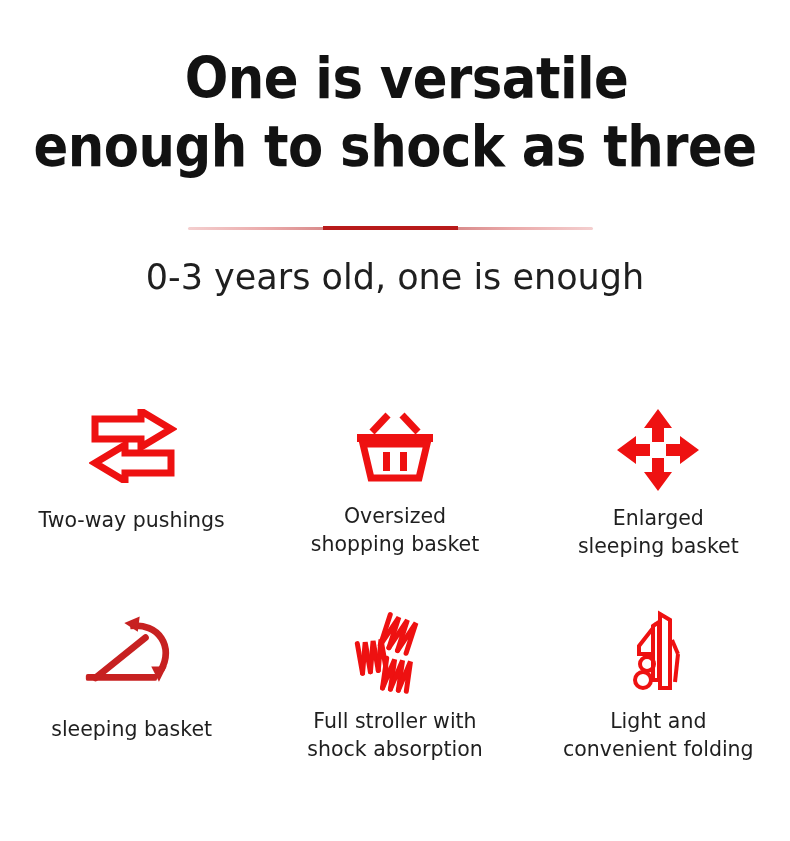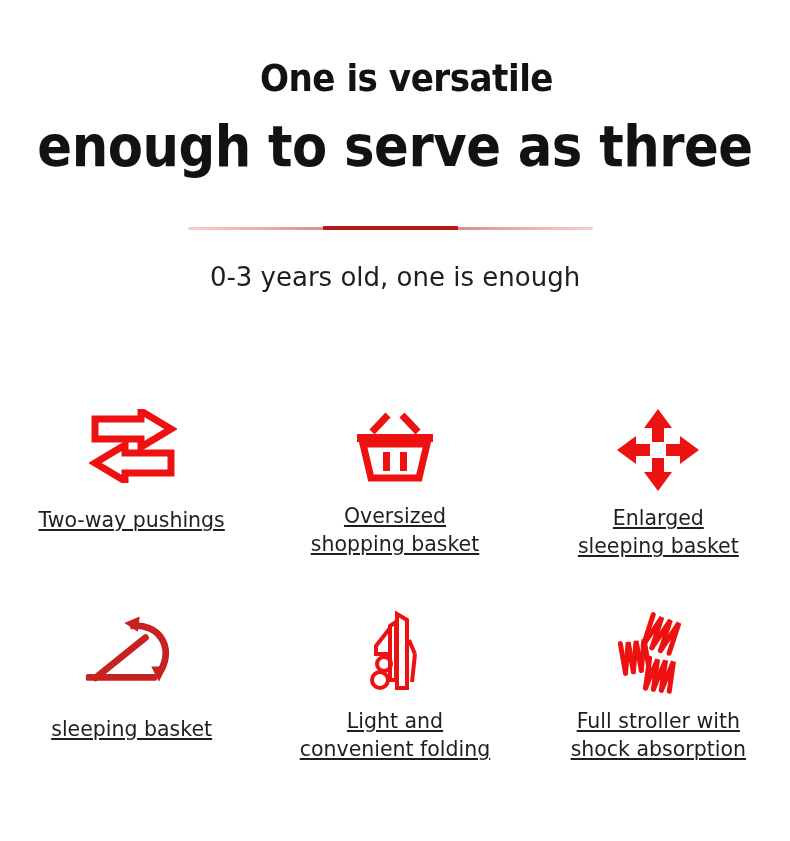--- a/index.html
+++ b/index.html
@@ -27,21 +27,21 @@
     font-size: 57px;
     line-height: 68px;
     letter-spacing: -0.5px;
     color: #121212;
     font-stretch: condensed;
   }
   .headline .line {
     display: block;
     white-space: nowrap;
   }
-  .headline .line-1 { font-size: 38px; margin-left: 23px; }
+  .headline .line-1 { font-size: 57px; margin-left: 23px; }
   .headline .line-2 { font-size: 57px; }
 
   
   .divider-wrap {
     position: absolute;
     left: 188px;
     top: 226px;
     width: 405px;
     height: 4px;
     display: flex;
@@ -66,21 +66,21 @@
     border-radius: 0 2px 2px 0;
   }
 
   
   .subtitle {
     position: absolute;
     left: 0;
     top: 260px;
     width: 790px;
     text-align: center;
-    font-size: 26px;
+    font-size: 35px;
     line-height: 34px;
     color: #1f1f1f;
     font-weight: 400;
   }
 
   
   .features {
     position: absolute;
     left: 0;
     top: 400px;
@@ -111,39 +111,38 @@
   .icon-box svg { display: block; }
 
   .caption {
     margin-top: 10px;
     text-align: center;
     font-size: 20.5px;
     line-height: 28px;
     color: #1f1f1f;
     font-weight: 400;
     white-space: pre-line;
-    text-decoration: underline;
   }
 
   
   .cell-1 .icon-box { margin-left: 2px; }
   .cell-1 .caption  { margin-top: 14px; }
   .cell-2 .caption  { }
   .cell-3 .icon-box { margin-top: 4px; }
   .cell-3 .caption  { margin-top: 8px; }
   .cell-4 .caption  { margin-top: 18px; }
   .cell-5 .caption  { margin-top: 10px; }
   .cell-6 .caption  { margin-top: 10px; }
 </style>
 </head>
 <body>
 
 <div class="headline">
   <span class="line line-1">One is versatile</span>
-  <span class="line line-2">enough to serve as three</span>
+  <span class="line line-2">enough to shock as three</span>
 </div>
 
 <div class="divider-wrap">
   <div class="divider-seg divider-left"></div>
   <div class="divider-seg divider-center"></div>
   <div class="divider-seg divider-right"></div>
 </div>
 
 <div class="subtitle">0-3 years old, one is enough</div>
 
@@ -212,42 +211,20 @@
           <line x1="14" y1="66" x2="66" y2="24" stroke="#c72121" stroke-width="7" stroke-linecap="round"></line>
 
           <path d="M50 12 C80 8 96 34 82 58" stroke="#c72121" stroke-width="7" fill="none" stroke-linecap="butt"></path>
 
           <path d="M44 9 L60 2 L58 18 Z" fill="#c72121"></path>
 
           <path d="M88 54 L80 70 L72 54 Z" fill="#c72121"></path>
         </svg>
       </div>
       <div class="caption">sleeping basket</div>
-    </div>
-
-    <div class="feature-cell cell-5">
-      <div class="icon-box">
-        <svg width="58" height="82" viewBox="0 0 58 82" fill="none" aria-hidden="true">
-
-          <path d="M31 4 L41 10 L41 78 L31 78 Z" stroke="#ee1111" stroke-width="4" stroke-linejoin="miter" fill="none"></path>
-
-          <path d="M24 16 L30 12 L30 70 L24 70 Z" stroke="#ee1111" stroke-width="4" stroke-linejoin="miter" fill="none"></path>
-
-          <path d="M10 36 L24 18 L24 44 L10 44 Z" stroke="#ee1111" stroke-width="4" stroke-linejoin="miter" fill="none"></path>
-
-          <line x1="43" y1="30" x2="49" y2="44" stroke="#ee1111" stroke-width="4"></line>
-          <line x1="49" y1="44" x2="46" y2="72" stroke="#ee1111" stroke-width="4"></line>
-
-          <circle cx="18" cy="54" r="7" stroke="#ee1111" stroke-width="4" fill="none"></circle>
-
-          <circle cx="14" cy="70" r="8" stroke="#ee1111" stroke-width="4" fill="none"></circle>
-        </svg>
-      </div>
-      <div class="caption">Light and
-convenient folding</div>
     </div>
 
     <div class="feature-cell cell-6">
       <div class="icon-box">
         <svg width="92" height="86" viewBox="0 0 92 86" fill="none" aria-hidden="true">
 
           <g transform="translate(40,4) rotate(18)" stroke="#ee1111" stroke-width="5" fill="none" stroke-linecap="round">
             <path d="M2 2 L2 34"></path>
             <path d="M2 34 L11 2 L11 34"></path>
             <path d="M11 34 L20 2 L20 34"></path>
@@ -265,14 +242,36 @@
             <path d="M2 2 L2 32"></path>
             <path d="M2 32 L10 2 L10 32"></path>
             <path d="M10 32 L18 2 L18 32"></path>
             <path d="M18 32 L26 2 L26 32"></path>
           </g>
         </svg>
       </div>
       <div class="caption">Full stroller with
 shock absorption</div>
     </div>
+
+    <div class="feature-cell cell-5">
+      <div class="icon-box">
+        <svg width="58" height="82" viewBox="0 0 58 82" fill="none" aria-hidden="true">
+
+          <path d="M31 4 L41 10 L41 78 L31 78 Z" stroke="#ee1111" stroke-width="4" stroke-linejoin="miter" fill="none"></path>
+
+          <path d="M24 16 L30 12 L30 70 L24 70 Z" stroke="#ee1111" stroke-width="4" stroke-linejoin="miter" fill="none"></path>
+
+          <path d="M10 36 L24 18 L24 44 L10 44 Z" stroke="#ee1111" stroke-width="4" stroke-linejoin="miter" fill="none"></path>
+
+          <line x1="43" y1="30" x2="49" y2="44" stroke="#ee1111" stroke-width="4"></line>
+          <line x1="49" y1="44" x2="46" y2="72" stroke="#ee1111" stroke-width="4"></line>
+
+          <circle cx="18" cy="54" r="7" stroke="#ee1111" stroke-width="4" fill="none"></circle>
+
+          <circle cx="14" cy="70" r="8" stroke="#ee1111" stroke-width="4" fill="none"></circle>
+        </svg>
+      </div>
+      <div class="caption">Light and
+convenient folding</div>
+    </div>
   </div>
 </div>
 
 </body></html>

